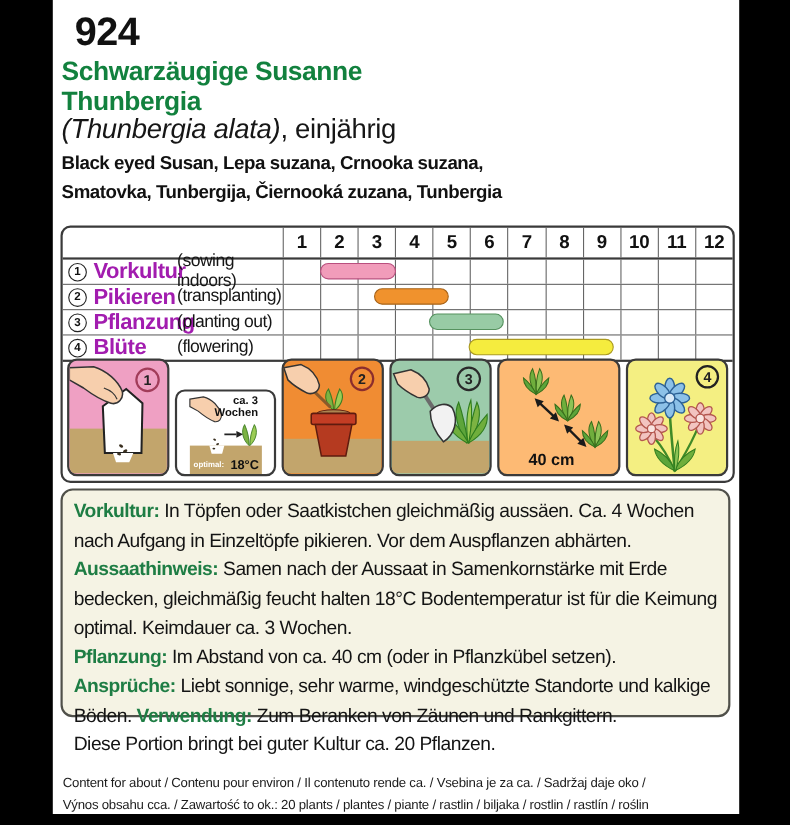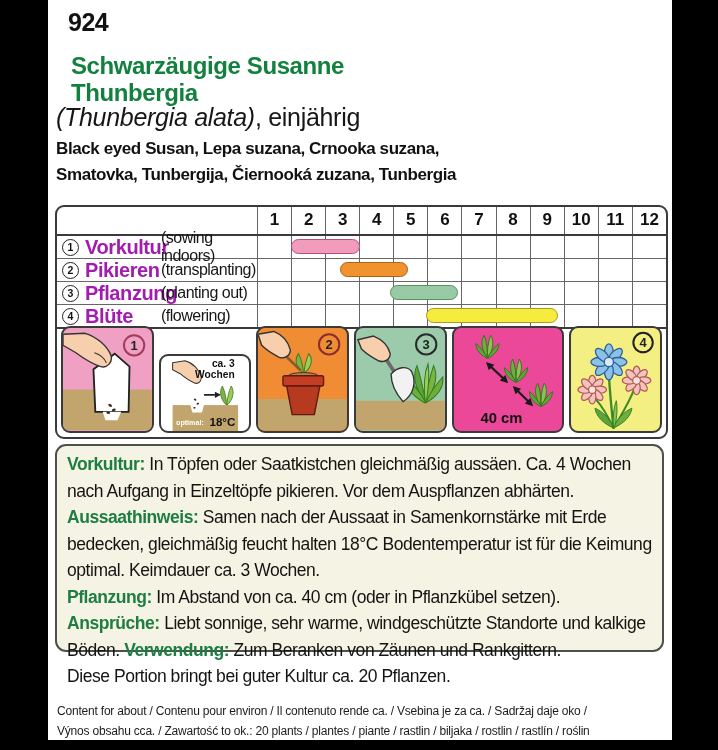--- a/index.html
+++ b/index.html
@@ -3,22 +3,22 @@
 <meta charset="utf-8">
 <style>
   html,body{margin:0;padding:0;}
   body{
     width:718px;height:750px;background:#000;position:relative;overflow:hidden;
     font-family:"Liberation Sans","DejaVu Sans",sans-serif;
   }
   .sheet{
     position:absolute;left:48px;top:0;width:624px;height:740px;background:#fff;
   }
-  .pagenum{position:absolute;left:20px;top:8px;font-size:25px;font-weight:bold;color:#111;letter-spacing:-0.5px;}
-  .title{position:absolute;left:8px;top:52px;font-size:24px;font-weight:bold;line-height:27px;letter-spacing:-0.4px;margin-left:15px;}
+  .pagenum{position:absolute;left:20px;top:8px;font-size:36px;font-weight:bold;color:#111;letter-spacing:-0.5px;}
+  .title{position:absolute;left:8px;top:52px;font-size:24px;font-weight:bold;line-height:27px;letter-spacing:-0.4px;}
   .sci{position:absolute;left:8px;top:103px;font-size:25px;color:#161616;letter-spacing:-0.3px;}
   .sci .lat{font-style:italic;}
   .names{position:absolute;left:8px;top:136px;font-size:17px;font-weight:bold;line-height:26px;color:#111;letter-spacing:-0.4px;}
 
   
   .chartbox{
     position:absolute;left:7px;top:205px;width:609px;height:230px;
     border:2px solid #3a3a3a;border-radius:9px;background:#fff;box-sizing:content-box;
   }
   .ghead{position:relative;height:27px;border-bottom:2px solid #3a3a3a;display:flex;}
@@ -238,21 +238,21 @@
           <path d="M74,80 C60,72 53,62 54,52 C62,60 70,70 75,79 Z" fill="#6fae3c" stroke="#2f7d1e" stroke-width="1.1"></path>
           <path d="M76,80 C90,72 95,62 94,52 C87,60 80,70 76,79 Z" fill="#6fae3c" stroke="#2f7d1e" stroke-width="1.1"></path>
           <line x1="28" y1="26" x2="43" y2="49" stroke="#6b6b6b" stroke-width="4"></line>
           <path d="M38,49 C45,41 55,40 60,46 C66,58 62,72 51,79 C43,70 38,59 38,49 Z" fill="#f2f2f2" stroke="#333" stroke-width="1.5"></path>
           <path d="M2,12 L19,8 C29,12 35,19 37,27 C37,33 31,37 25,35 C17,31 10,26 6,22 Z" stroke="#333" stroke-width="1.5" fill="#f7cfad"></path>
           <circle cx="76" cy="17" r="11" fill="none" stroke="#2a2a2a" stroke-width="2.2"></circle>
           <text x="76" y="22" text-anchor="middle" font-size="14" font-weight="bold" fill="#222">3</text>
         </svg>
       </div>
 
-      <div class="panel" style="background: #ec4899; padding-left: 20px;">
+      <div class="panel" style="background: #fdba74; padding-left: 20px;">
         <svg viewBox="0 0 96 110">
           <g>
             <path d="M14,32 C8,22 7,13 11,7 C14,15 15,24 14,32 Z" fill="#6fae3c" stroke="#376f1c" stroke-width="1"></path>
             <path d="M15,32 C21,22 22,13 18,7 C15,15 14,24 15,32 Z" fill="#8cc355" stroke="#376f1c" stroke-width="1"></path>
             <path d="M14,32 C6,28 2,22 2,16 C8,21 12,27 14,31 Z" fill="#5da53a" stroke="#376f1c" stroke-width="1"></path>
             <path d="M15,32 C23,28 27,22 27,16 C21,21 17,27 15,31 Z" fill="#5da53a" stroke="#376f1c" stroke-width="1"></path>
           </g>
           <g>
             <path d="M45,58 C39,48 38,39 42,33 C45,41 46,50 45,58 Z" fill="#6fae3c" stroke="#376f1c" stroke-width="1"></path>
             <path d="M46,58 C52,48 53,39 49,33 C46,41 45,50 46,58 Z" fill="#8cc355" stroke="#376f1c" stroke-width="1"></path>

